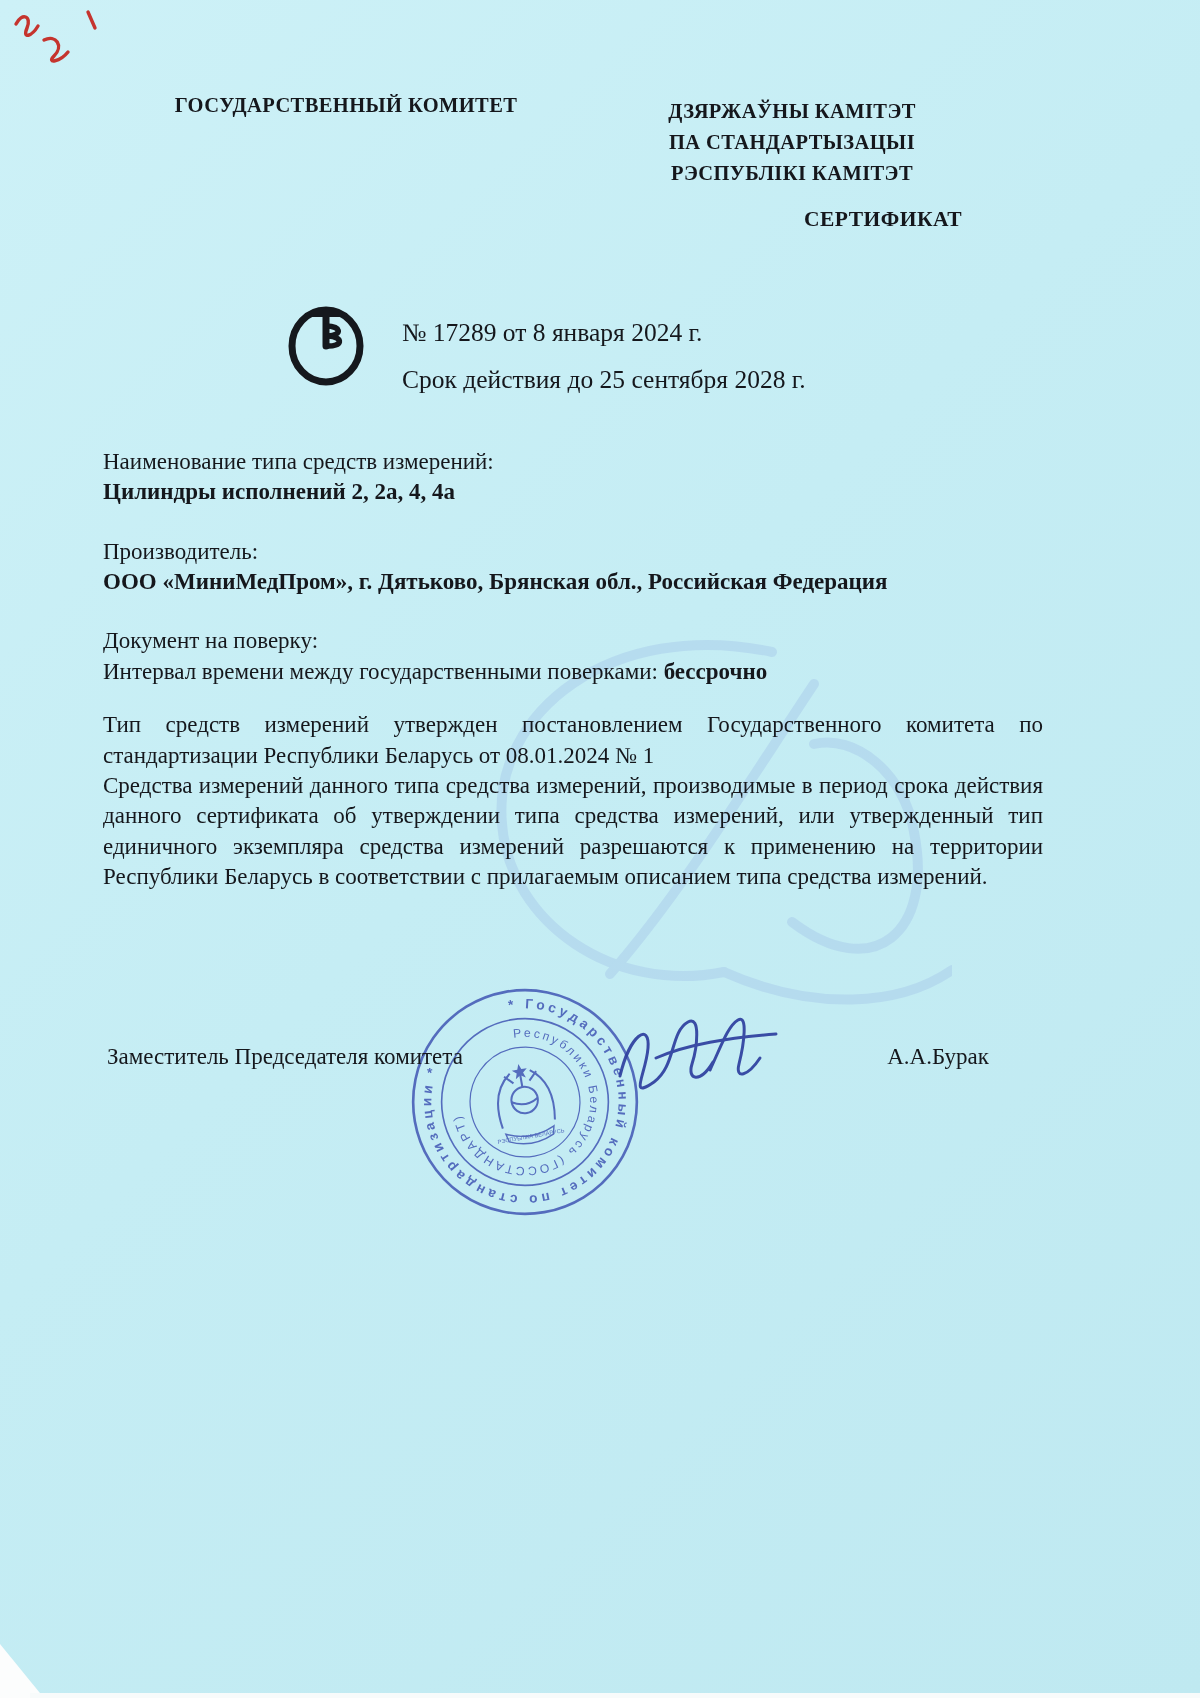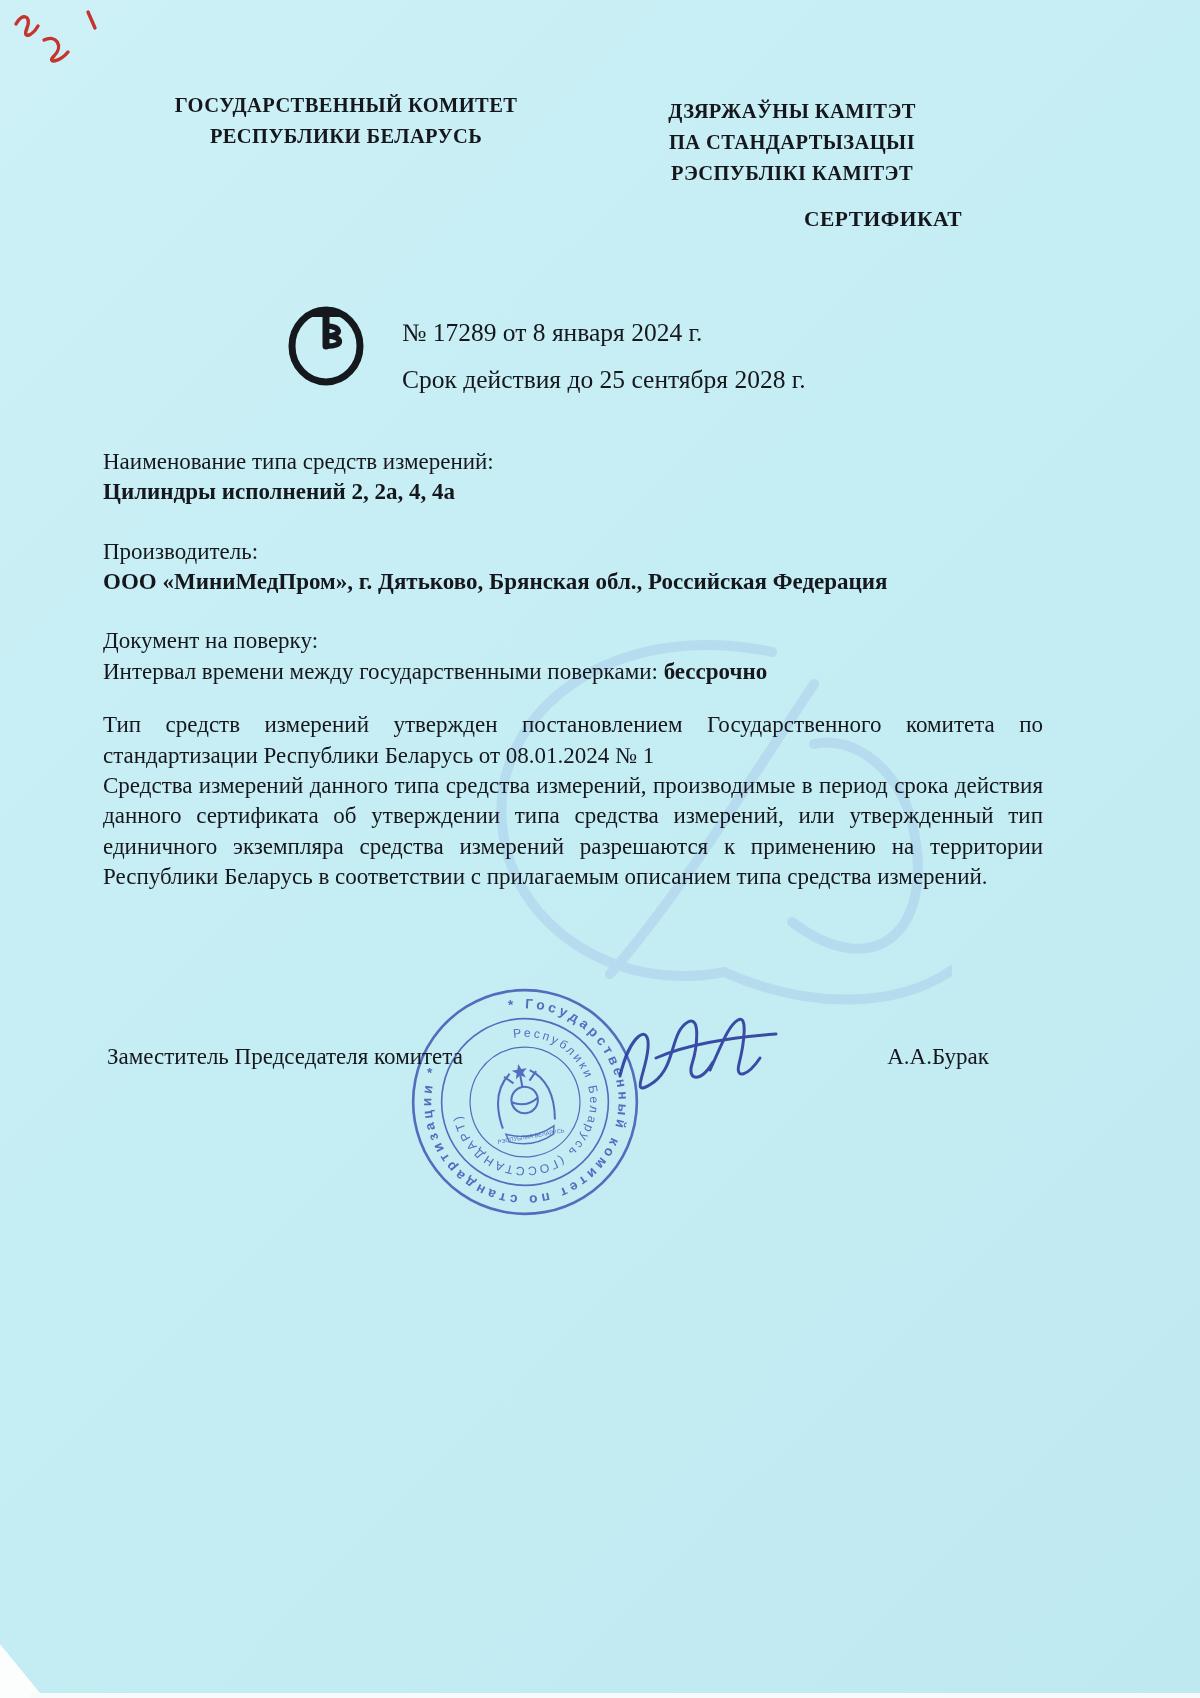--- a/index.html
+++ b/index.html
@@ -100,21 +100,20 @@
     <g fill="none" stroke="#a6c8e9" stroke-width="10" stroke-linecap="round">
       <path d="M 520 60 C 360 26, 240 120, 250 232 C 258 332, 362 402, 472 380"></path>
       <path d="M 562 92 C 502 182, 430 300, 358 382"></path>
       <path d="M 540 330 C 622 392, 682 340, 662 240 C 652 180, 602 142, 562 152"></path>
       <path d="M 472 380 C 562 420, 648 414, 700 378"></path>
     </g>
   </svg>
 
   <div class="hdr hdr-left">
     <div>ГОСУДАРСТВЕННЫЙ КОМИТЕТ</div>
-    <div>РЕСПУБЛИКИ БЕЛАРУСЬ</div>
   </div>
   <div class="hdr hdr-right">
     <div>ДЗЯРЖАЎНЫ КАМІТЭТ</div>
     <div>ПА СТАНДАРТЫЗАЦЫІ</div>
     <div>РЭСПУБЛІКІ КАМІТЭТ</div>
   </div>
 
   <div class="title">
     <div>СЕРТИФИКАТ</div>
   </div>

